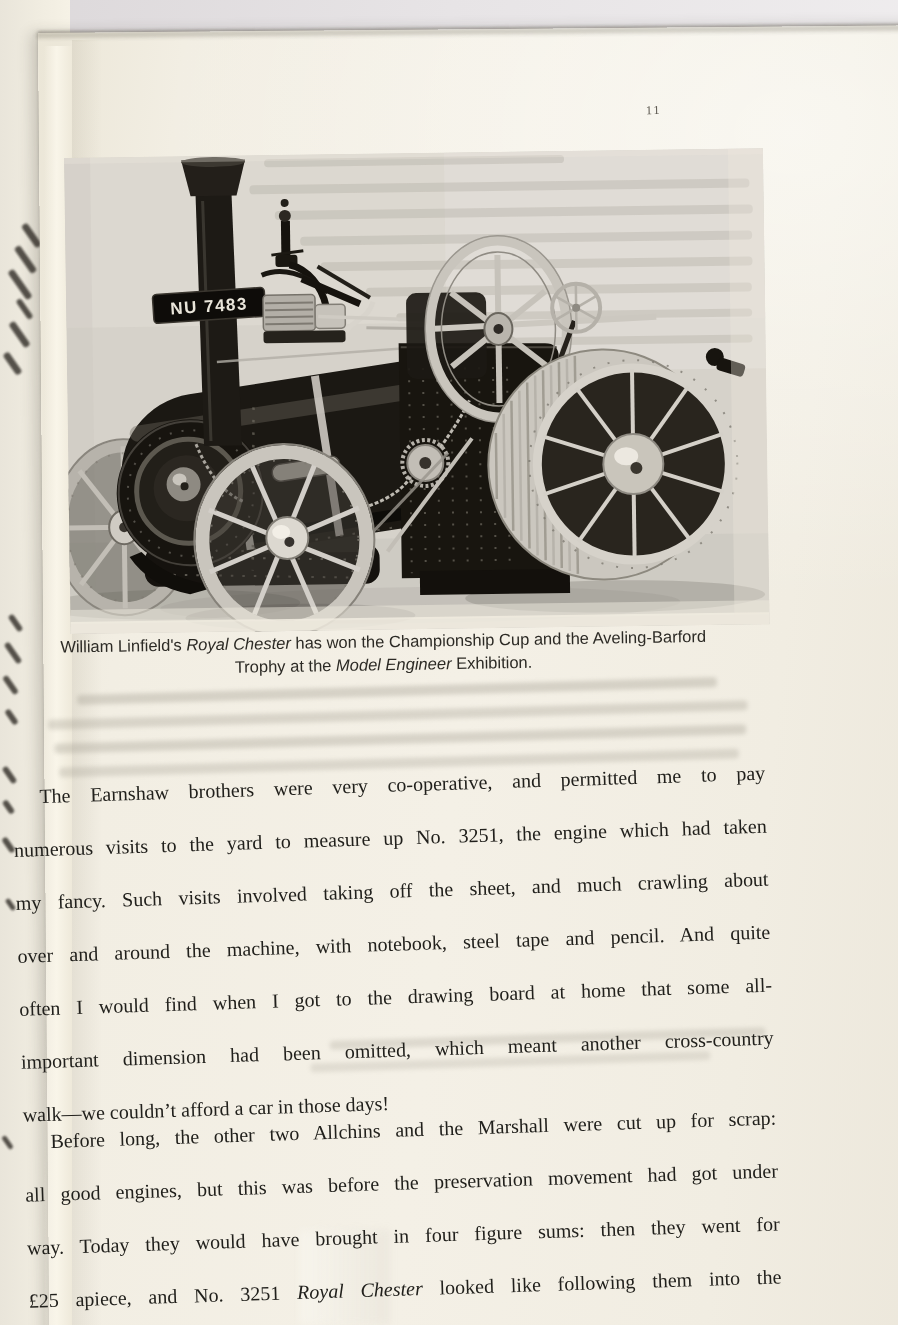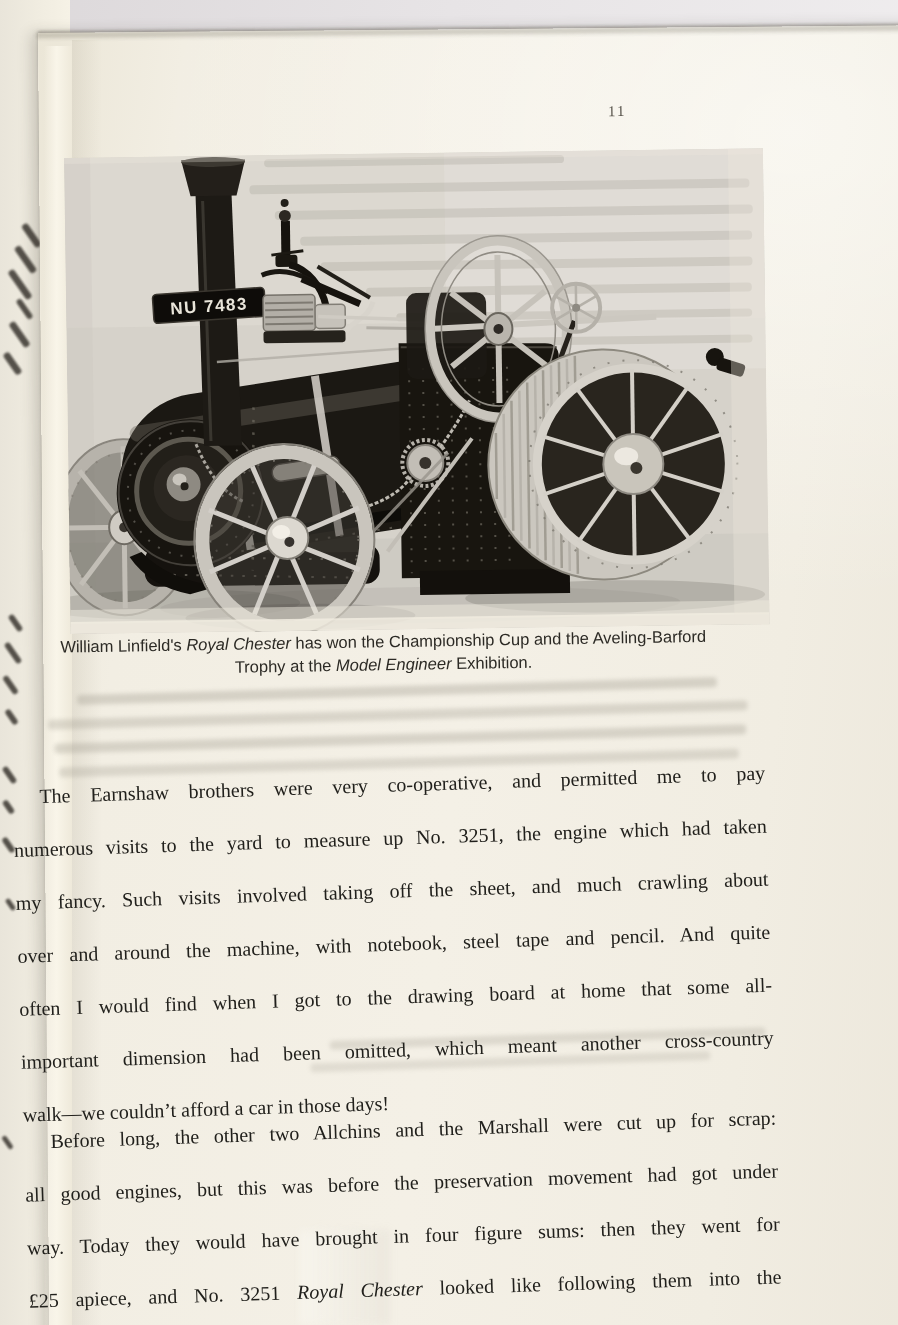--- a/index.html
+++ b/index.html
@@ -22,21 +22,21 @@
     box-shadow:-7px 0 14px rgba(60,55,45,.22), 0 -2px 3px rgba(100,95,85,.35);}
   #top-edge-shadow{position:absolute;left:36px;top:29px;width:880px;height:5px;
     background:rgba(125,120,108,.4);filter:blur(2px);transform:rotate(-0.5deg);}
   #fore-edge{position:absolute;left:44px;top:46px;width:28px;height:1279px;
     background:linear-gradient(90deg,rgba(246,242,230,0) 0%,#f9f5e9 45%,#eee9da 100%);}
   #gutter-shadow{position:absolute;left:72px;top:40px;width:30px;height:1285px;
     background:linear-gradient(90deg,rgba(110,100,80,.10),rgba(110,100,80,0));}
   #bottom-crease{position:absolute;left:300px;top:1230px;width:90px;height:95px;
     background:linear-gradient(90deg,rgba(255,255,250,.35),rgba(150,145,130,.08));filter:blur(4px);}
 
-  #page-number{position:absolute;left:608px;top:103px;font-size:15px;color:#57534b;
+  #page-number{position:absolute;left:646px;top:103px;font-size:12px;color:#57534b;
     letter-spacing:2px;transform:rotate(-1deg);}
 
   
   #photo-wrap{position:absolute;left:64px;top:158px;width:699px;height:476px;
     transform:rotate(-0.8deg);transform-origin:0 0;}
   #photo-wrap svg{display:block;}
 
   
   #caption{position:absolute;left:36px;top:636px;width:694px;text-align:center;
     transform:rotate(-0.95deg);transform-origin:0 0;

